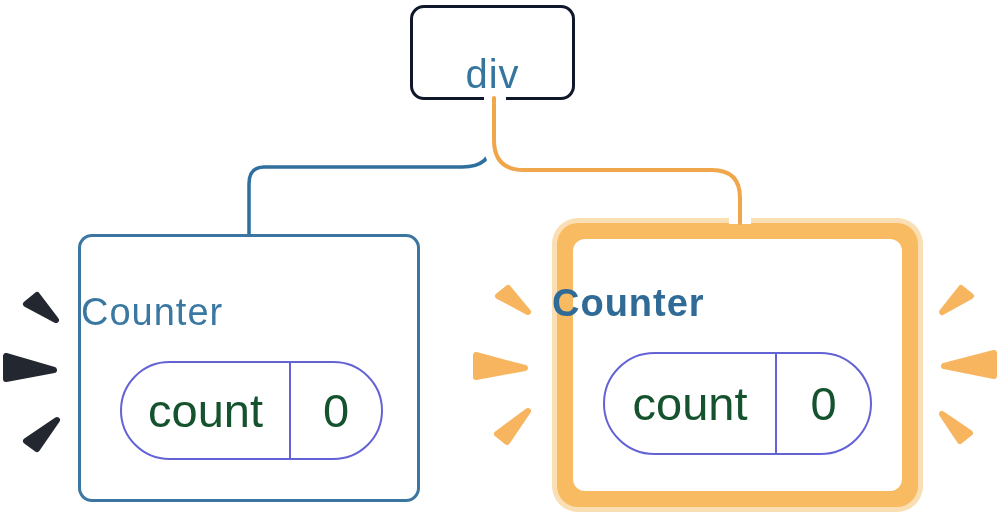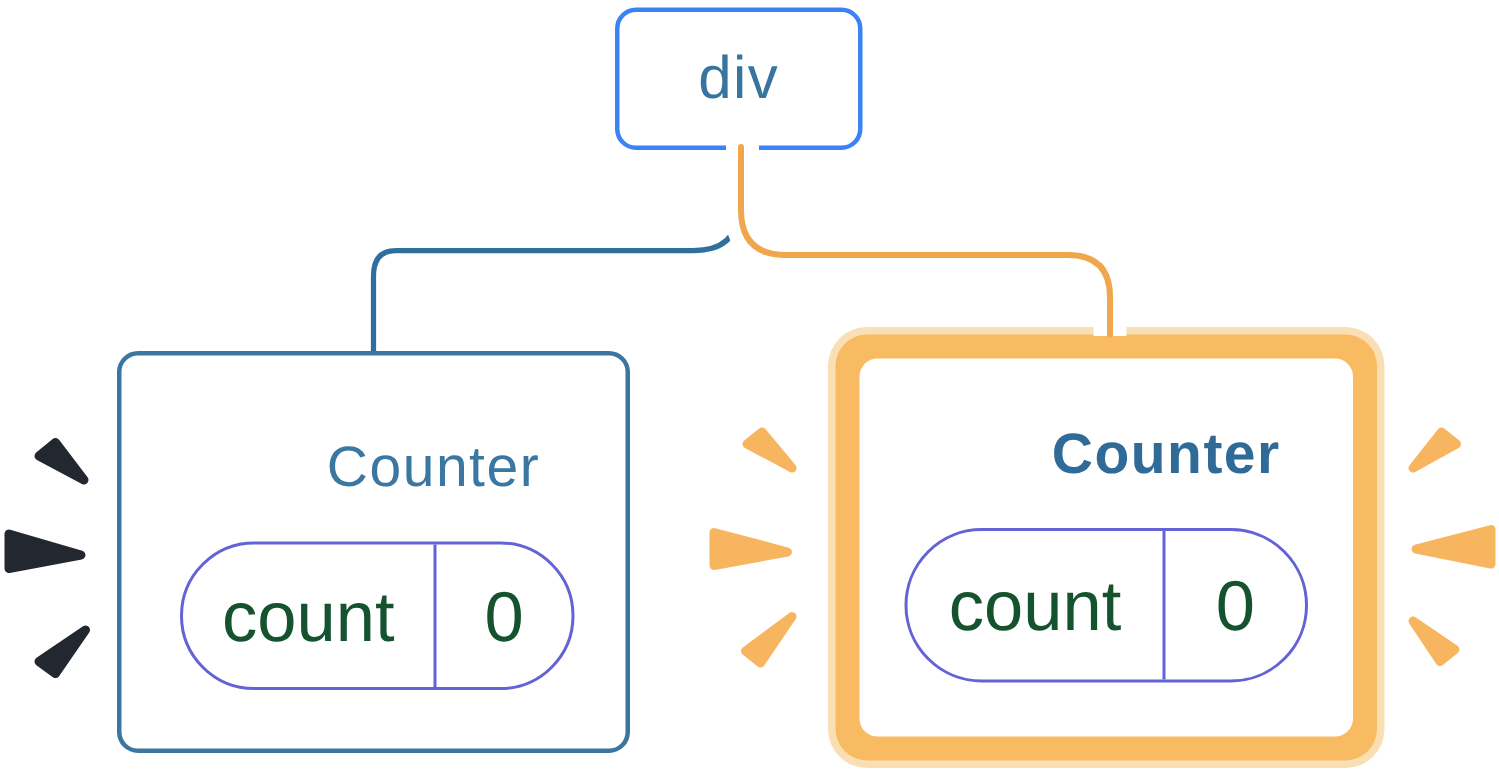--- a/index.html
+++ b/index.html
@@ -1,33 +1,33 @@
 <!DOCTYPE html>
 <html><head>
 <meta charset="utf-8">
 <style>
   html,body{margin:0;padding:0;background:#ffffff;}
   body{font-family:"Liberation Sans","DejaVu Sans",sans-serif;}
   #stage{position:relative;width:999px;height:515px;overflow:hidden;background:#ffffff;}
   #stage svg.layer{position:absolute;left:0;top:0;}
 
   .node-box{
-    position:absolute;background:#ffffff;border:3px solid #3b82f6;border-radius:14px;
-    box-sizing:border-box;display:flex;align-items:center;justify-content:center;
+    position:absolute;background:#ffffff;border:3px solid #0f172a;border-radius:14px;
+    box-sizing:border-box;display:flex;align-items:flex-end;justify-content:center;
   }
   .root-node{left:410px;top:5px;width:165px;height:95px;}
   .root-label{color:#35759e;font-size:40px;font-weight:500;letter-spacing:1px;}
 
   .counter-card{
     position:absolute;left:78px;top:234px;width:342px;height:268px;
     background:#ffffff;border:3px solid #3b76a0;border-radius:14px;box-sizing:border-box;
   }
   .counter-title{
-    position:absolute;left:0;top:54px;width:100%;text-align:center;
-    color:#3a78a2;font-size:38px;font-weight:500;letter-spacing:1px;margin-left:40px;
+    position:absolute;left:0;top:54px;width:100%;text-align:left;
+    color:#3a78a2;font-size:38px;font-weight:500;letter-spacing:1px;
   }
 
   .highlight-outer{
     position:absolute;left:552px;top:218px;width:371px;height:294px;
     background:#fadfb4;border-radius:26px;box-sizing:border-box;
   }
   .highlight-ring{
     position:absolute;left:5px;top:5px;right:5px;bottom:5px;
     background:#f8bb61;border-radius:21px;
   }

